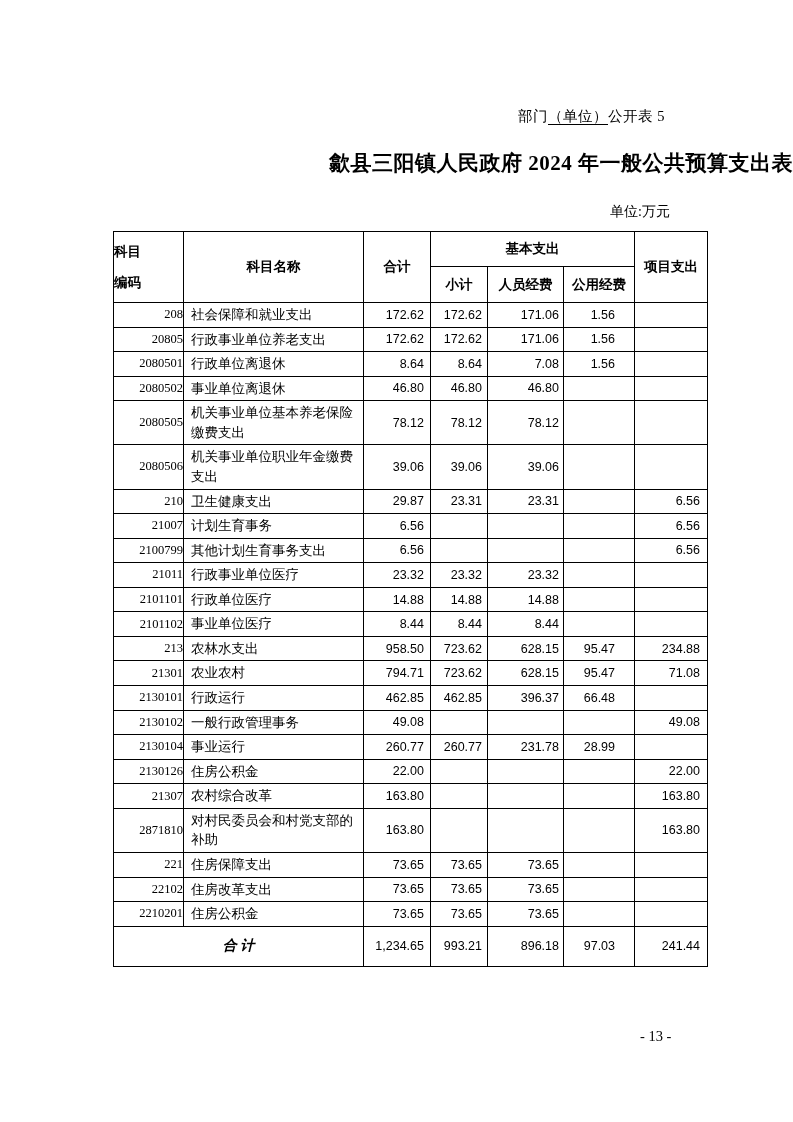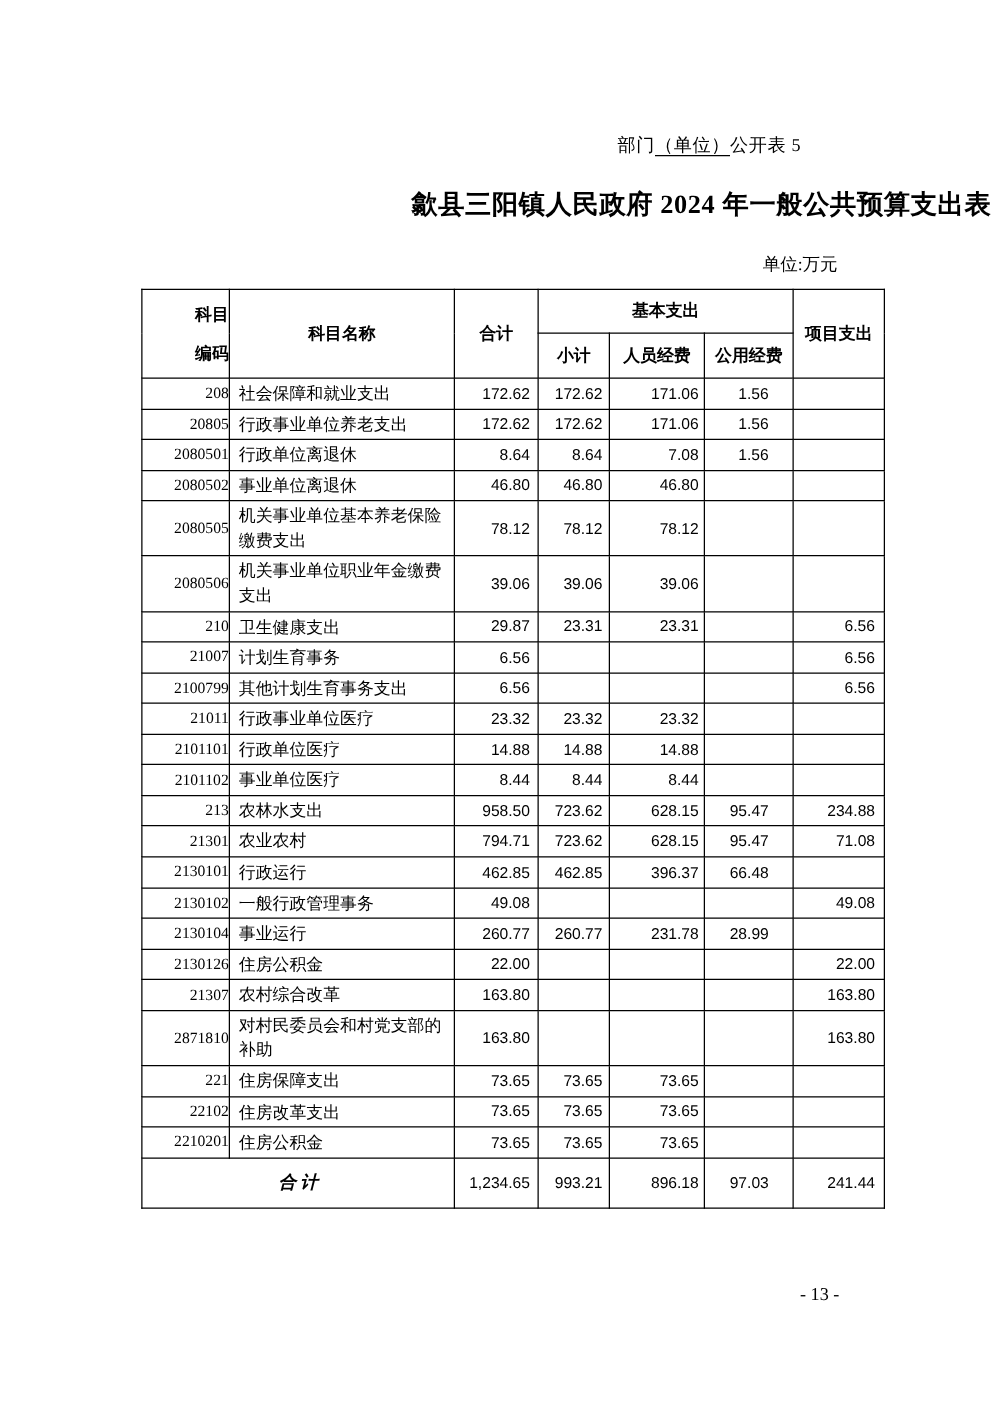--- a/index.html
+++ b/index.html
@@ -5,21 +5,21 @@
   * { margin:0; padding:0; box-sizing:border-box; }
   html,body { width:793px; height:1122px; background:#fff; }
   body {
     position:relative;
     font-family:"Liberation Serif", serif;
     color:#000;
     overflow:hidden;
   }
   .corner-label {
     position:absolute;
-    top:107px; left:494px;
+    top:107px; left:518px;
     font-size:14.5px;
     letter-spacing:0.5px;
     white-space:nowrap;
   }
   .corner-label .underlined { text-decoration:underline; text-underline-offset:3px; }
   .doc-title {
     position:absolute;
     top:149px; left:0;
     width:100%;
     text-align:right;
@@ -46,21 +46,21 @@
   }
   .budget-table thead th {
     font-size:13.5px;
     font-weight:bold;
     text-align:center;
   }
   .budget-table thead tr.h1 { height:35px; }
   .budget-table thead tr.h2 { height:36px; }
   .code-head-inner {
     display:flex; flex-direction:column;
-    justify-content:center; align-items:flex-end;
+    justify-content:center; align-items:flex-start;
     gap:13px; height:100%;
   }
   .budget-table tbody tr { height:23px; }
   .budget-table td.cell-code {
     font-family:Liberation Serif, serif;
     font-size:12.5px;
     text-align:right;
     padding-left:7px;
   }
   .budget-table td.cell-name {

